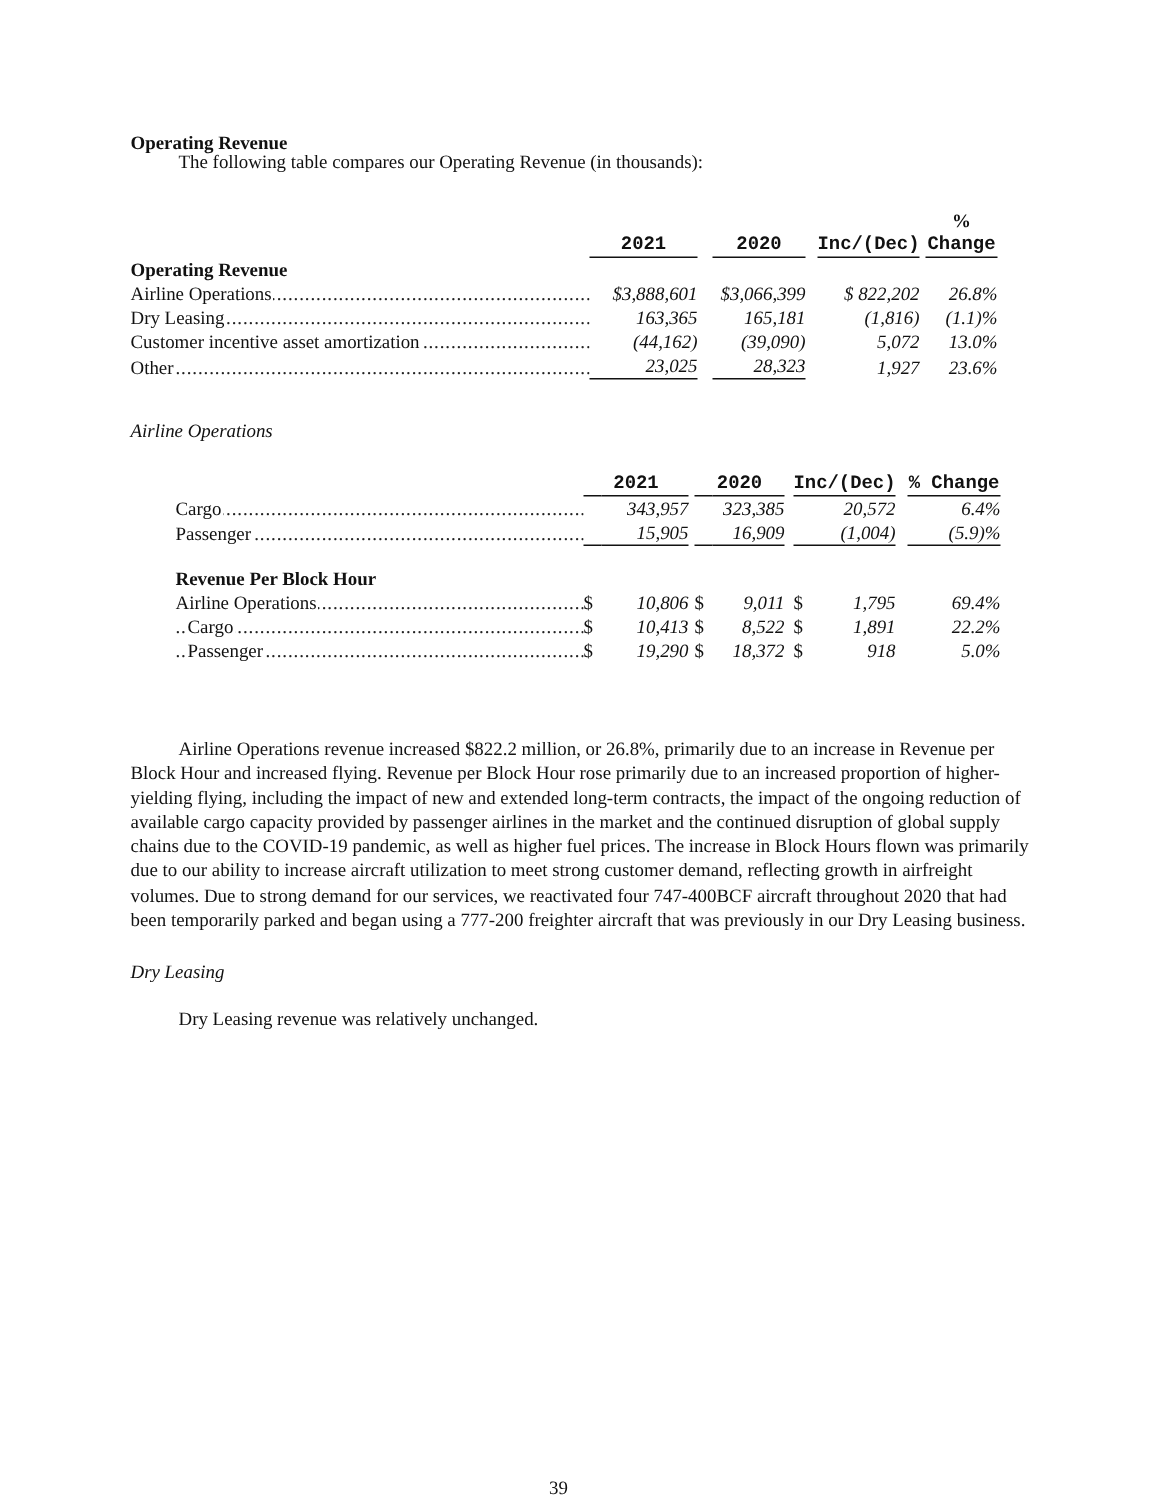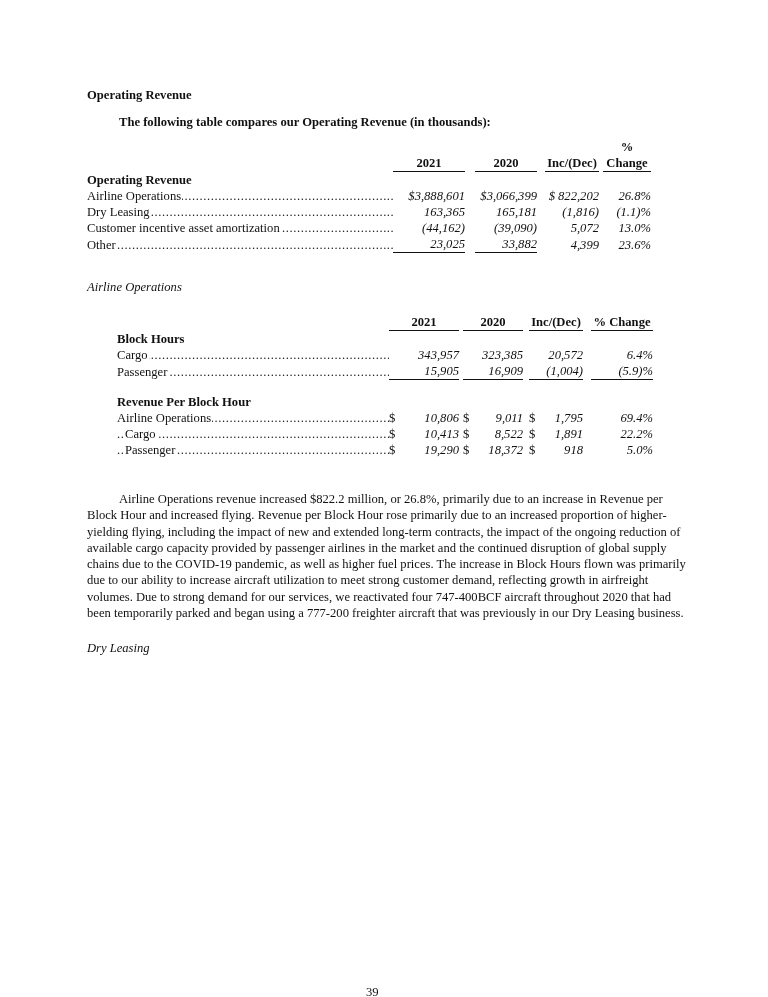--- a/index.html
+++ b/index.html
@@ -3,35 +3,35 @@
 <meta charset="utf-8">
 <style>
   html, body { margin:0; padding:0; background:#ffffff; }
   body {
     width:768px; height:997px; position:relative; overflow:hidden;
     font-family:"Liberation Serif", "DejaVu Serif", serif;
     color:#111; font-size:12.6px; line-height:16px;
   }
   .page { position:absolute; left:0; top:0; width:768px; height:993px; }
   .h-bold { position:absolute; left:87px; top:87px; font-weight:bold; }
-  .intro { position:absolute; left:119px; top:114px;font-weight:bold; }
+  .intro { position:absolute; left:119px; top:100px; }
   .subhead-italic { position:absolute; left:87px; font-style:italic; }
 
   table.fin { position:absolute; border-collapse:collapse; }
   table.fin td, table.fin th { padding:0; white-space:nowrap; height:16px; vertical-align:bottom; }
   .lbl { position:relative; overflow:hidden; }
   .lbl span.t { background:#fff; padding-right:1px; position:relative; z-index:1; }
   .lbl::after {
     content:"........................................................................................................................................";
     position:absolute; left:0; bottom:0; z-index:0; letter-spacing:0.6px; color:#222;
   }
   .grp { font-weight:bold; }
   .num { text-align:right;font-style:italic; }
   .hdr { font-weight:bold; text-align:center; }
-  .hdr-ul { border-bottom:1px solid #111; }
+  .hdr-ul { border-bottom:1px solid #111;font-family:Liberation Mono, monospace; }
   .ul { border-bottom:1px solid #111; }
   .dul { border-bottom:3px double #111; }
   .dulg { border-bottom:4px double #777; }
   .indent1 { padding-left:8px !important; }
 
   .para { position:absolute; left:87px; width:600px; text-indent:32px; line-height:16.3px; }
   .para2 { position:absolute; left:119px; }
   .pagenum { position:absolute; left:366px; top:984px; }
 </style>
 </head>
@@ -111,23 +111,23 @@
       <td class="num">(39,090)</td>
           <td></td>
       <td class="num">5,072</td>
           <td></td>
       <td class="num">13.0%</td>
     </tr>
     <tr>
       <td class="lbl"><span class="t">Other</span></td>
       <td class="num ul">23,025</td>
           <td></td>
-      <td class="num ul">33,882</td>
-          <td></td>
-      <td class="num">4,399</td>
+      <td class="num ul">28,323</td>
+          <td></td>
+      <td class="num">1,927</td>
           <td></td>
       <td class="num">23.6%</td>
     </tr>
   </tbody>
     </table>
 
   <div class="subhead-italic" style="top:279px;">Airline Operations</div>
 
   <table class="fin" style="left:117px; top:314px;">
     <colgroup>
@@ -148,24 +148,20 @@
       <td></td>
       <td class="hdr hdr-ul" colspan="2">2021</td>
           <td></td>
       <td class="hdr hdr-ul" colspan="2">2020</td>
           <td></td>
       <td class="hdr hdr-ul" colspan="2">Inc/(Dec)</td>
           <td></td>
       <td class="hdr hdr-ul">% Change</td>
     </tr>
     <tr>
-      <td class="grp">Block Hours</td>
-      <td colspan="10"></td>
-    </tr>
-    <tr>
       <td class="lbl"><span class="t">Cargo</span></td>
       <td class="num" colspan="2">343,957</td>
           <td></td>
       <td class="num" colspan="2">323,385</td>
           <td></td>
       <td class="num" colspan="2">20,572</td>
           <td></td>
       <td class="num">6.4%</td>
     </tr>
     <tr>
@@ -223,15 +219,16 @@
           <td class="num">918</td>
           <td></td>
       <td class="num">5.0%</td>
     </tr>
   </tbody>
     </table>
 
   <div class="para" style="top:491px;">Airline Operations revenue increased $822.2 million, or 26.8%, primarily due to an increase in Revenue per Block Hour and increased flying.  Revenue per Block Hour rose primarily due to an increased proportion of higher-yielding flying, including the impact of new and extended long-term contracts, the impact of the ongoing reduction of available cargo capacity provided by passenger airlines in the market and the continued disruption of global supply chains due to the COVID-19 pandemic, as well as higher fuel prices.  The increase in Block Hours flown was primarily due to our ability to increase aircraft utilization to meet strong customer demand, reflecting growth in airfreight volumes.  Due to strong demand for our services, we reactivated four 747-400BCF aircraft throughout 2020 that had been temporarily parked and began using a 777-200 freighter aircraft that was previously in our Dry Leasing business.</div>
 
   <div class="subhead-italic" style="top:640px;">Dry Leasing</div>
+  <div class="para2" style="top:671px;">Dry Leasing revenue was relatively unchanged.</div>
 
   <div class="pagenum">39</div>
 </div>
 
 </body></html>

